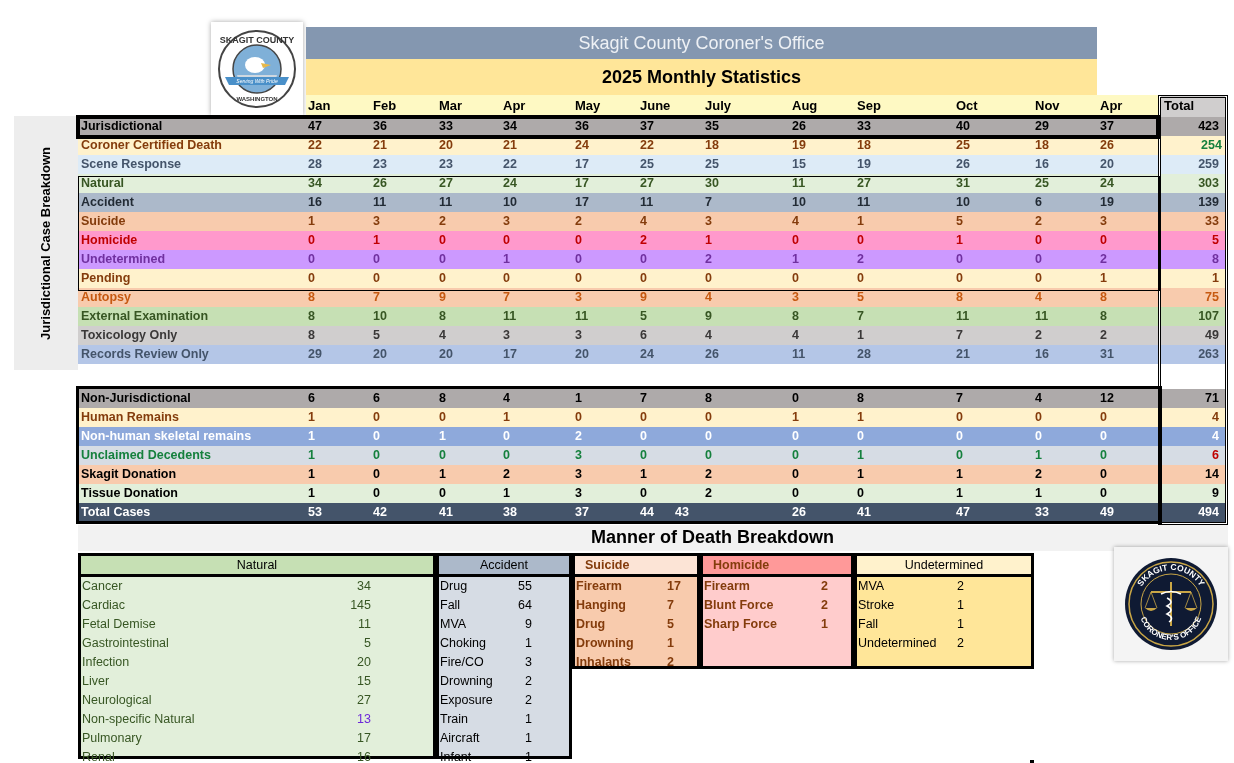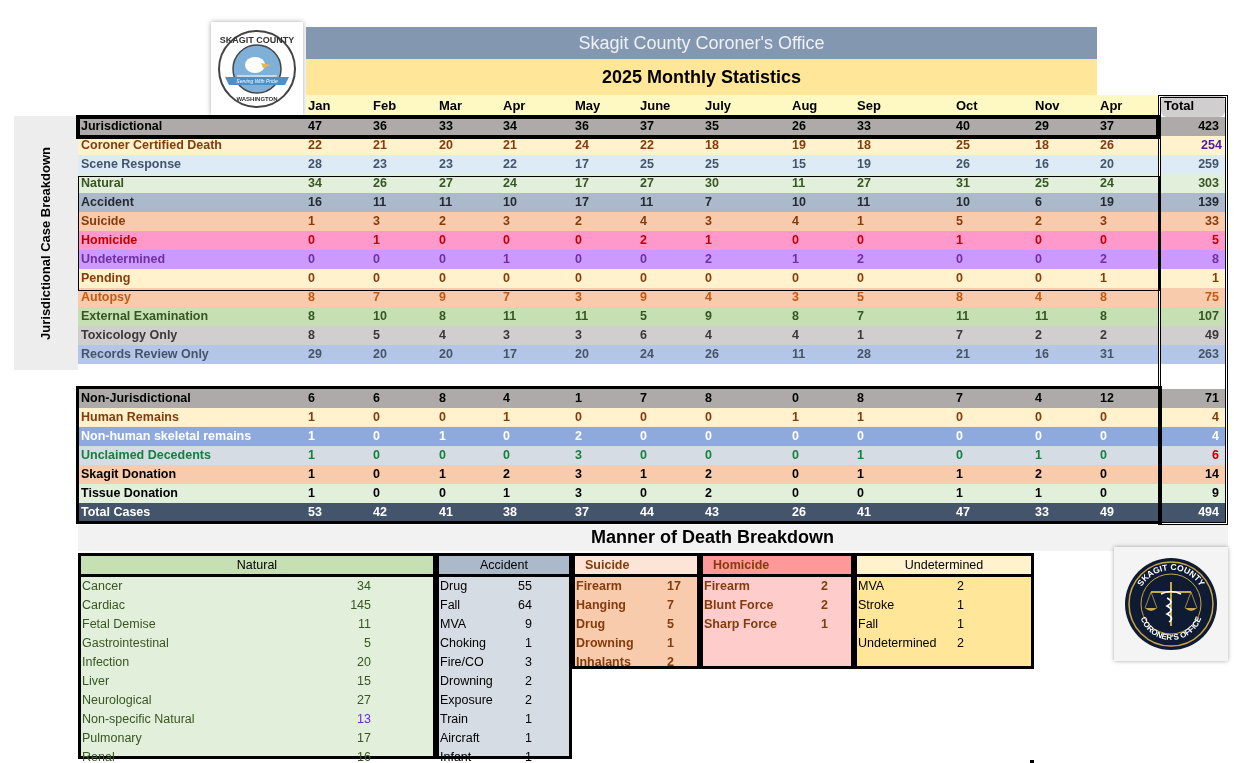--- a/index.html
+++ b/index.html
@@ -9,21 +9,21 @@
 
   
   #logo-top { left: 211px; top: 22px; width: 92px; height: 93px; background: #fff;
               box-shadow: 0 0 5px rgba(0,0,0,0.35); display:flex; align-items:center; justify-content:center; }
   #title-bar { left: 306px; top: 27px; width: 791px; height: 32px; background: #8497b0; color: #eef1f5;
                font-size: 18px; display:flex; align-items:center; justify-content:center; }
   #subtitle-bar { left: 306px; top: 59px; width: 791px; height: 36px; background: #ffe699; color: #000;
                   font-size: 18px; font-weight: bold; display:flex; align-items:center; justify-content:center; }
   #month-header { left: 306px; top: 95px; width: 852px; height: 22px; background: #fef9c3; }
   #total-header { left: 1161px; top: 95px; width: 64px; height: 22px; background: #d0cece; font-weight: bold;
-                  padding-left: 3px; line-height: 22px; font-size: 13px; border-radius: 6px; }
+                  padding-left: 3px; line-height: 22px; font-size: 13px; }
   .mh { position: absolute; top: 3px; font-weight: bold; font-size: 13px; }
 
   #side-panel { left: 14px; top: 116px; width: 64px; height: 254px; background: #ededed; }
   #side-label { left: 20px; top: 116px; width: 50px; height: 254px; display:flex; align-items:center; justify-content:center; }
   #side-label span { transform: rotate(-90deg); white-space: nowrap; font-weight: bold; font-size: 13px; }
 
   
   .row { position: absolute; left: 78px; width: 1080px; height: 19px; font-weight: bold; font-size: 12.5px; }
   .row .lbl { position: absolute; left: 3px; top: 2px; white-space: nowrap; }
   .row .v { position: absolute; top: 2px; }
@@ -110,21 +110,21 @@
       <span class="v" style="left: 425px;">21</span>
       <span class="v" style="left: 497px;">24</span>
       <span class="v" style="left: 562px;">22</span>
       <span class="v" style="left: 627px;">18</span>
       <span class="v" style="left: 714px;">19</span>
       <span class="v" style="left: 779px;">18</span>
       <span class="v" style="left: 878px;">25</span>
       <span class="v" style="left: 957px;">18</span>
       <span class="v" style="left: 1022px;">26</span>
     </div>
-    <div class="tot" style="top: 136px; background: rgb(255, 242, 204); color: #4c1d95; padding-left: 40px;">254</div>
+    <div class="tot" style="top: 136px; background: rgb(255, 242, 204); color: #15803d; padding-left: 40px;">254</div>
     <div class="row" style="top: 155px; background: rgb(221, 235, 247); color: rgb(68, 84, 106);">
       <span class="lbl">Scene Response</span>
       <span class="v" style="left: 230px;">28</span>
       <span class="v" style="left: 295px;">23</span>
       <span class="v" style="left: 361px;">23</span>
       <span class="v" style="left: 425px;">22</span>
       <span class="v" style="left: 497px;">17</span>
       <span class="v" style="left: 562px;">25</span>
       <span class="v" style="left: 627px;">25</span>
       <span class="v" style="left: 714px;">15</span>
@@ -391,21 +391,21 @@
     </div>
     <div class="tot" style="top: 484px; background: rgb(226, 239, 218); color: rgb(0, 0, 0);">9</div>
     <div class="row" style="top: 503px; background: rgb(68, 84, 106); color: rgb(255, 255, 255);">
       <span class="lbl">Total Cases</span>
       <span class="v" style="left: 230px;">53</span>
       <span class="v" style="left: 295px;">42</span>
       <span class="v" style="left: 361px;">41</span>
       <span class="v" style="left: 425px;">38</span>
       <span class="v" style="left: 497px;">37</span>
       <span class="v" style="left: 562px;">44</span>
-      <span class="v" style="left: 627px;">43</span>
+      <span class="v" style="left: 597px;">43</span>
       <span class="v" style="left: 714px;">26</span>
       <span class="v" style="left: 779px;">41</span>
       <span class="v" style="left: 878px;">47</span>
       <span class="v" style="left: 957px;">33</span>
       <span class="v" style="left: 1022px;">49</span>
     </div>
     <div class="tot" style="top: 503px; background: rgb(68, 84, 106); color: rgb(255, 255, 255);">494</div>
   </div>
 
 <div id="jur-box" class="abs"></div>

